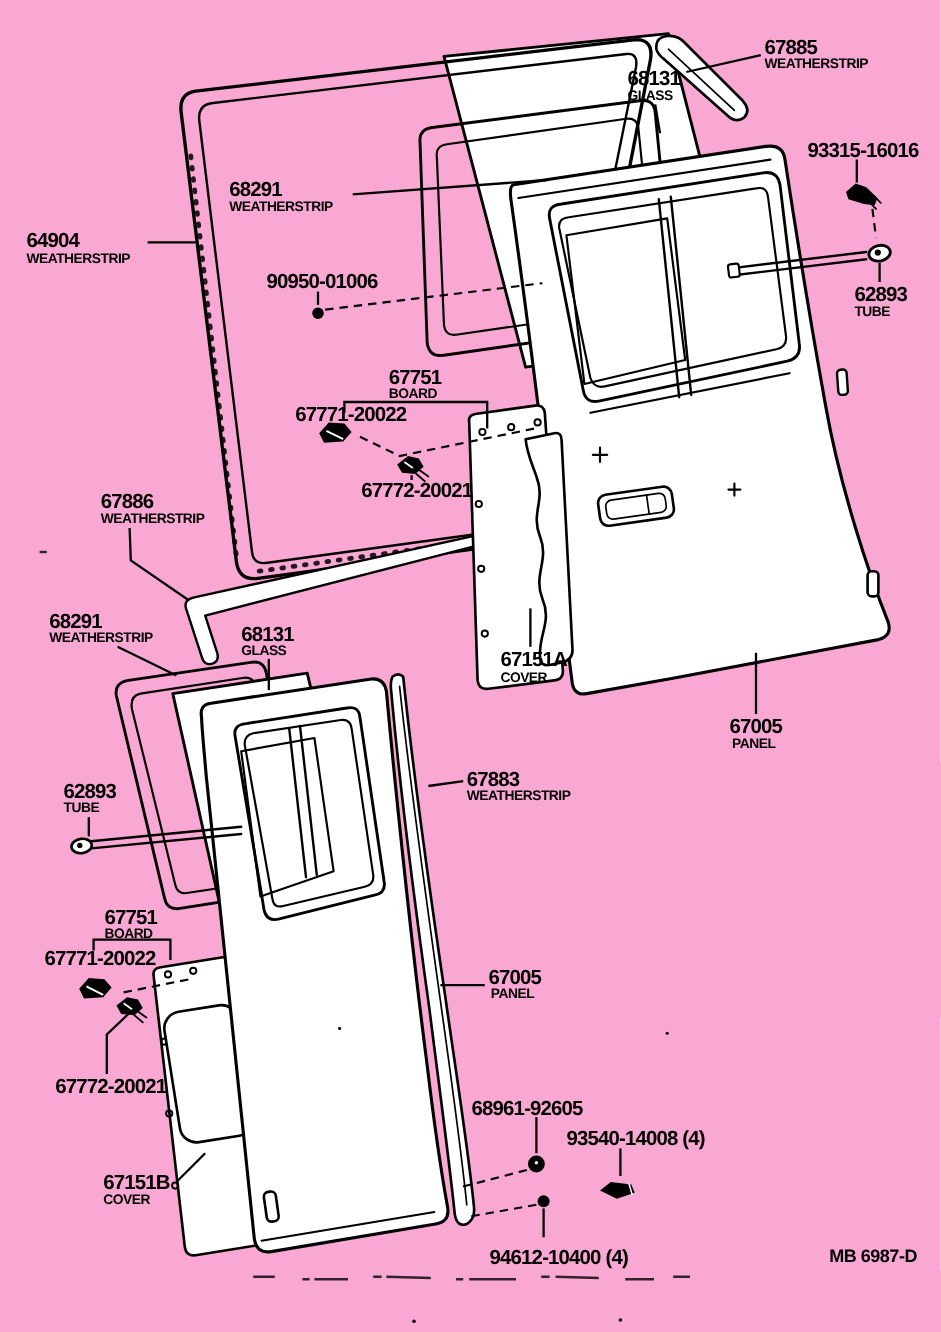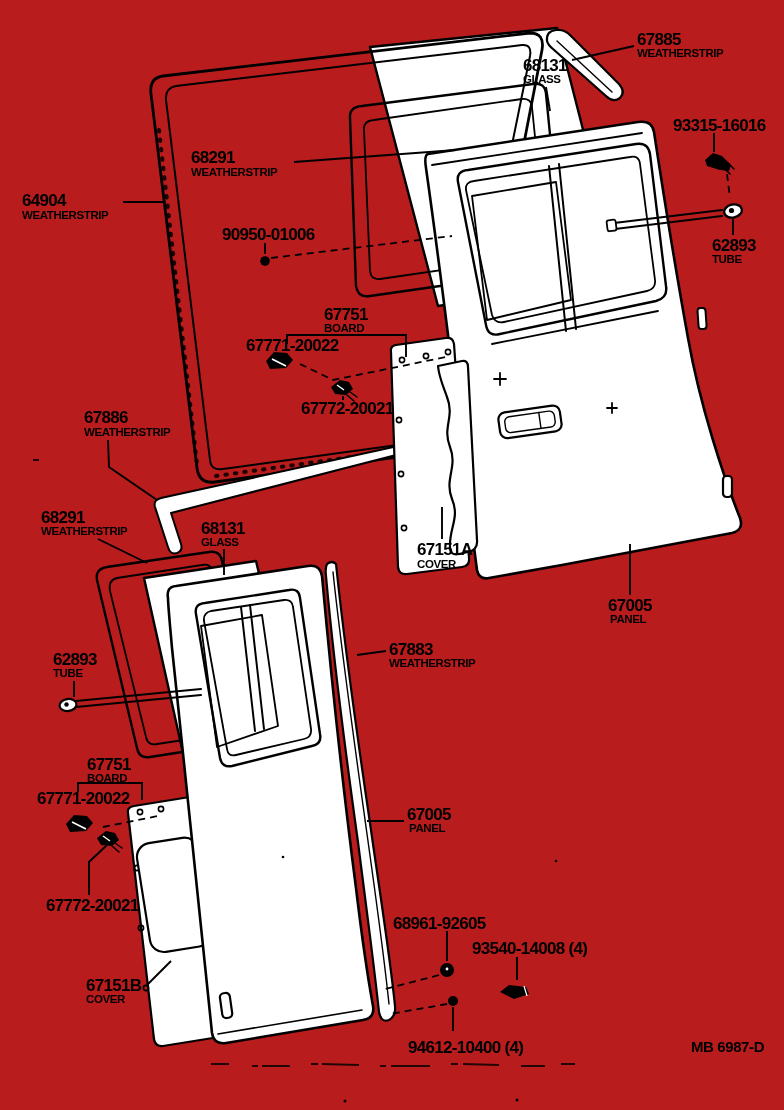--- a/index.html
+++ b/index.html
@@ -1,16 +1,16 @@
 <!DOCTYPE html>
 <html><head>
 <meta charset="utf-8">
 <style>
   html,body{margin:0;padding:0;background:#ffffff;}
-  .page{position:relative;width:784px;height:1110px;background:#b91c1c;overflow:hidden;}
+  .page{position:relative;width:784px;height:1110px;background:#f9a8d4;overflow:hidden;}
   svg{position:absolute;left:0;top:0;}
   text{font-family:"Liberation Sans", sans-serif;font-weight:700;fill:#000;}
   .code{font-size:17px;letter-spacing:-0.7px;}
   .desc{font-size:11.5px;letter-spacing:-0.4px;}
   .ref{font-size:15px;letter-spacing:-0.4px;}
   .ln{stroke:#000;stroke-width:1.9;fill:none;}
   .dash{stroke:#000;stroke-width:1.8;fill:none;stroke-dasharray:7 5;}
   .shape{stroke:#000;fill:none;stroke-linecap:round;stroke-linejoin:round;}
   .wh{fill:#ffffff;}
 </style>

